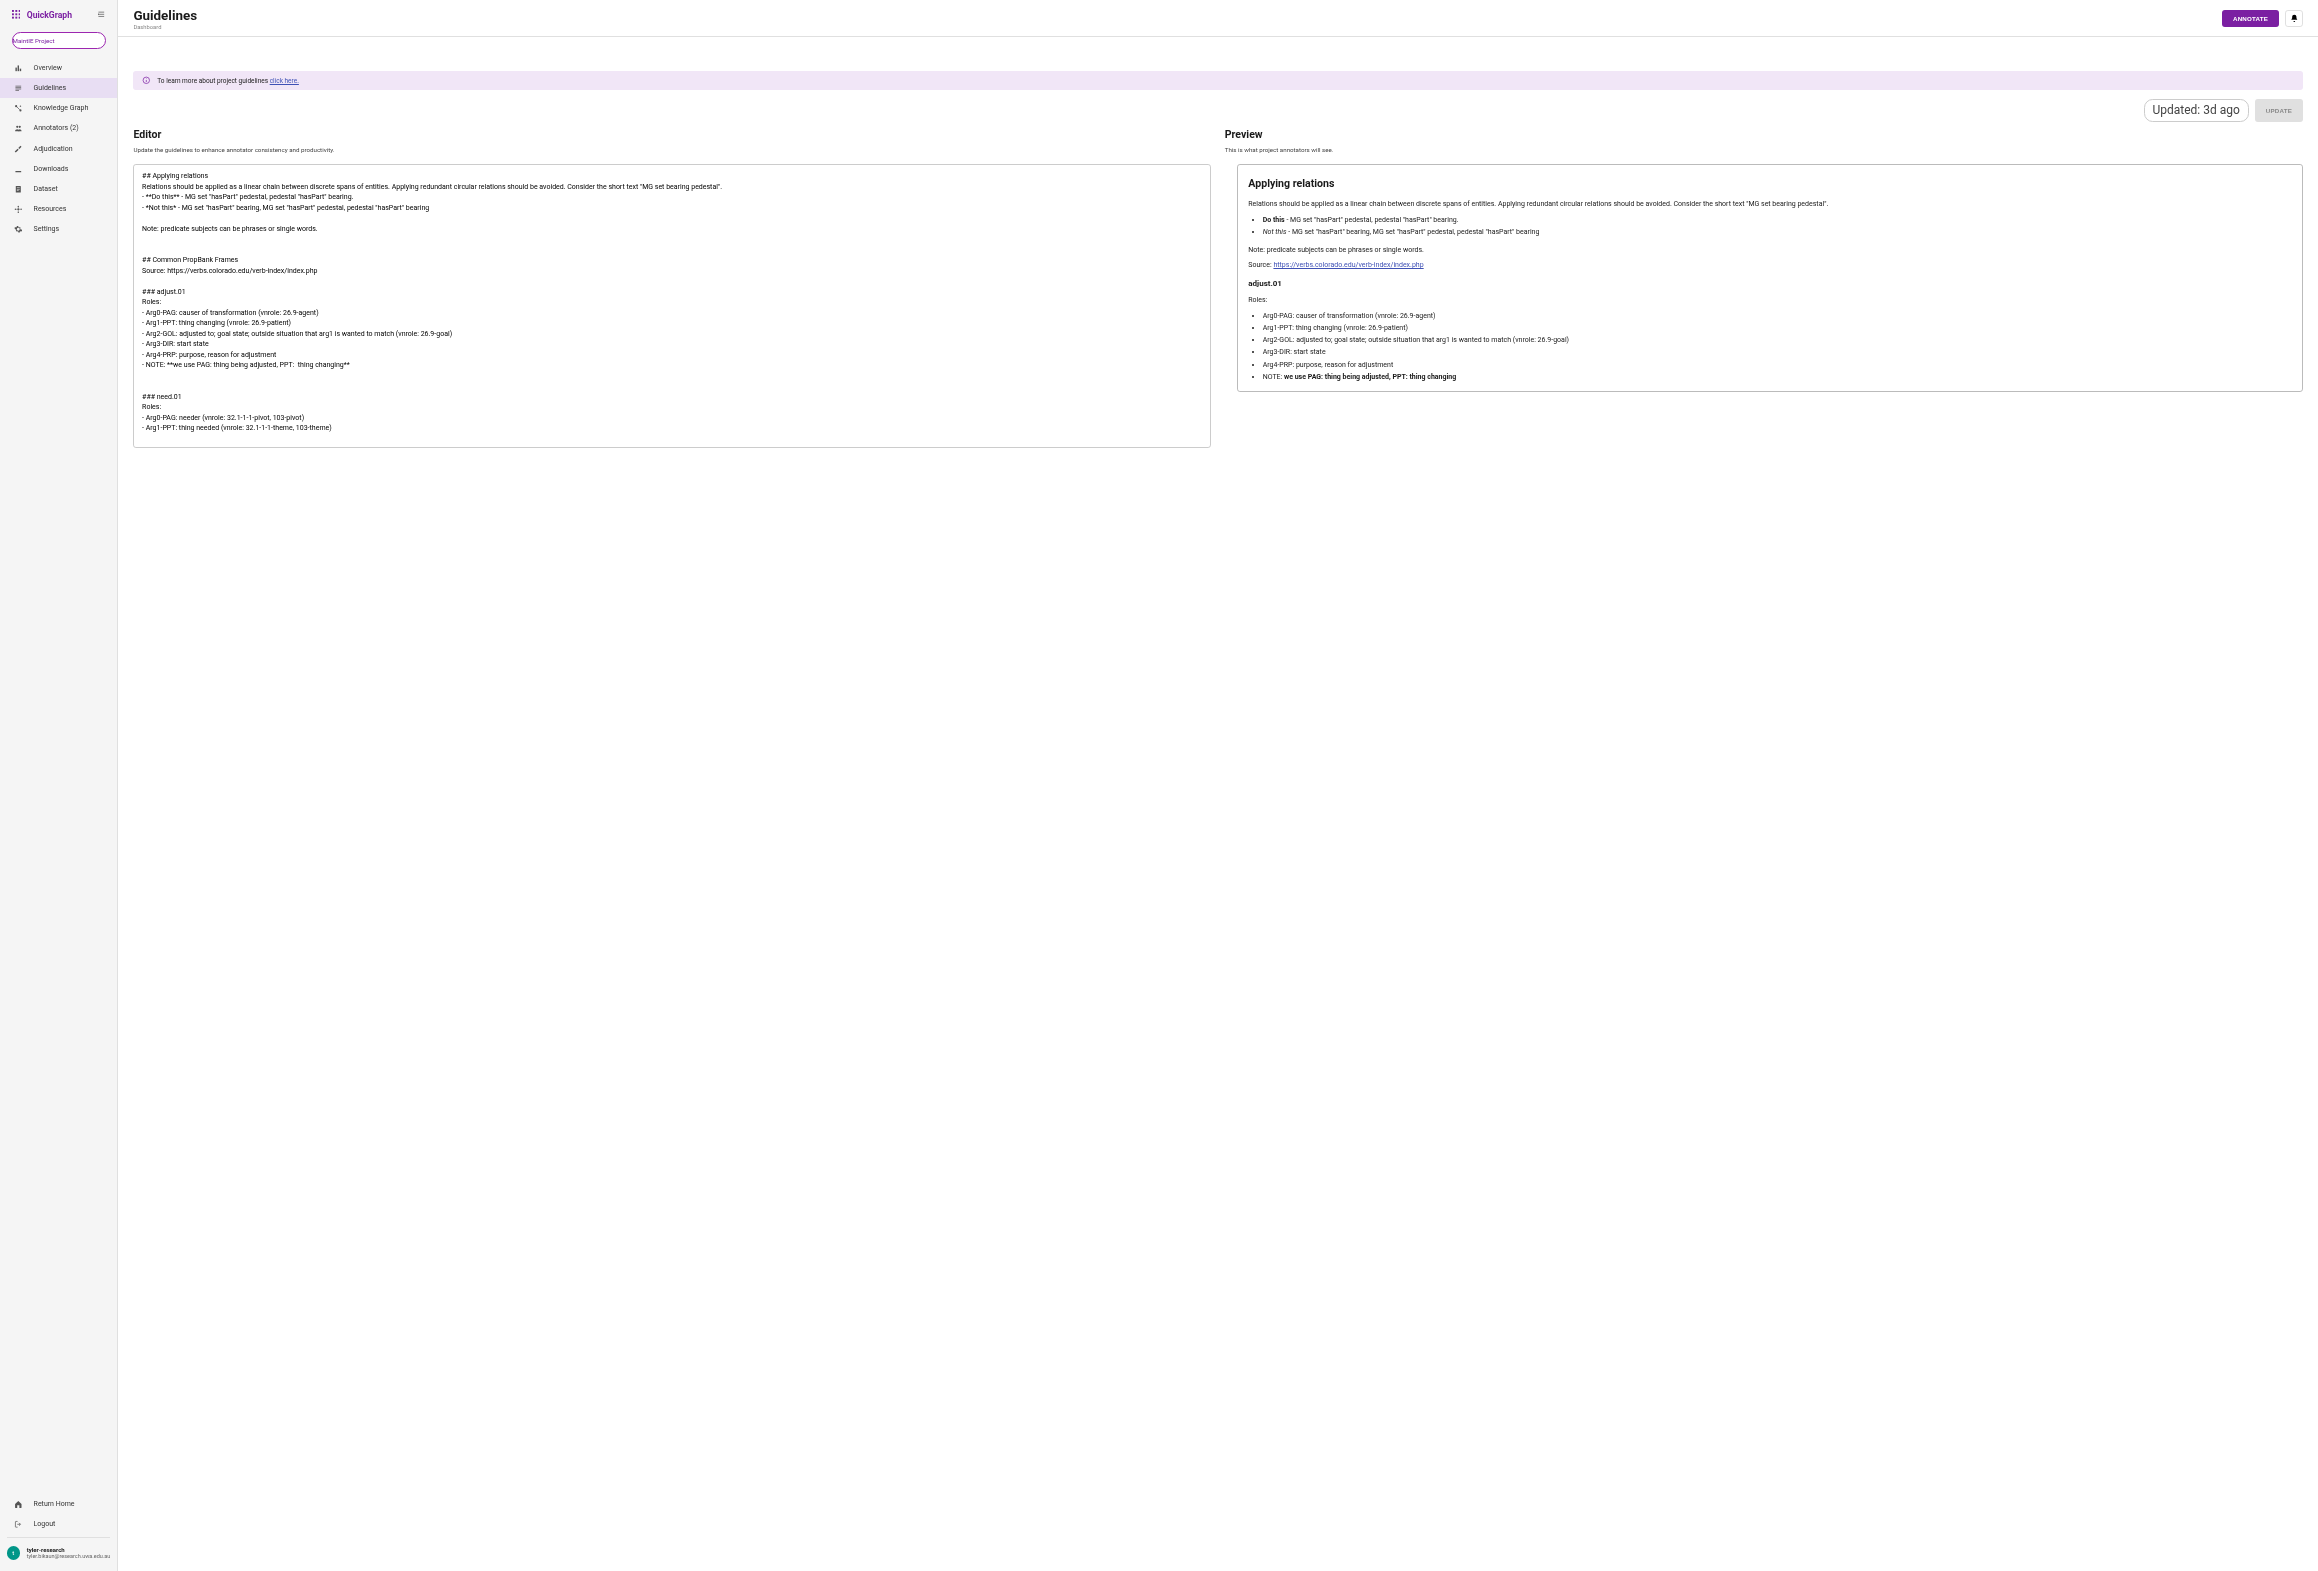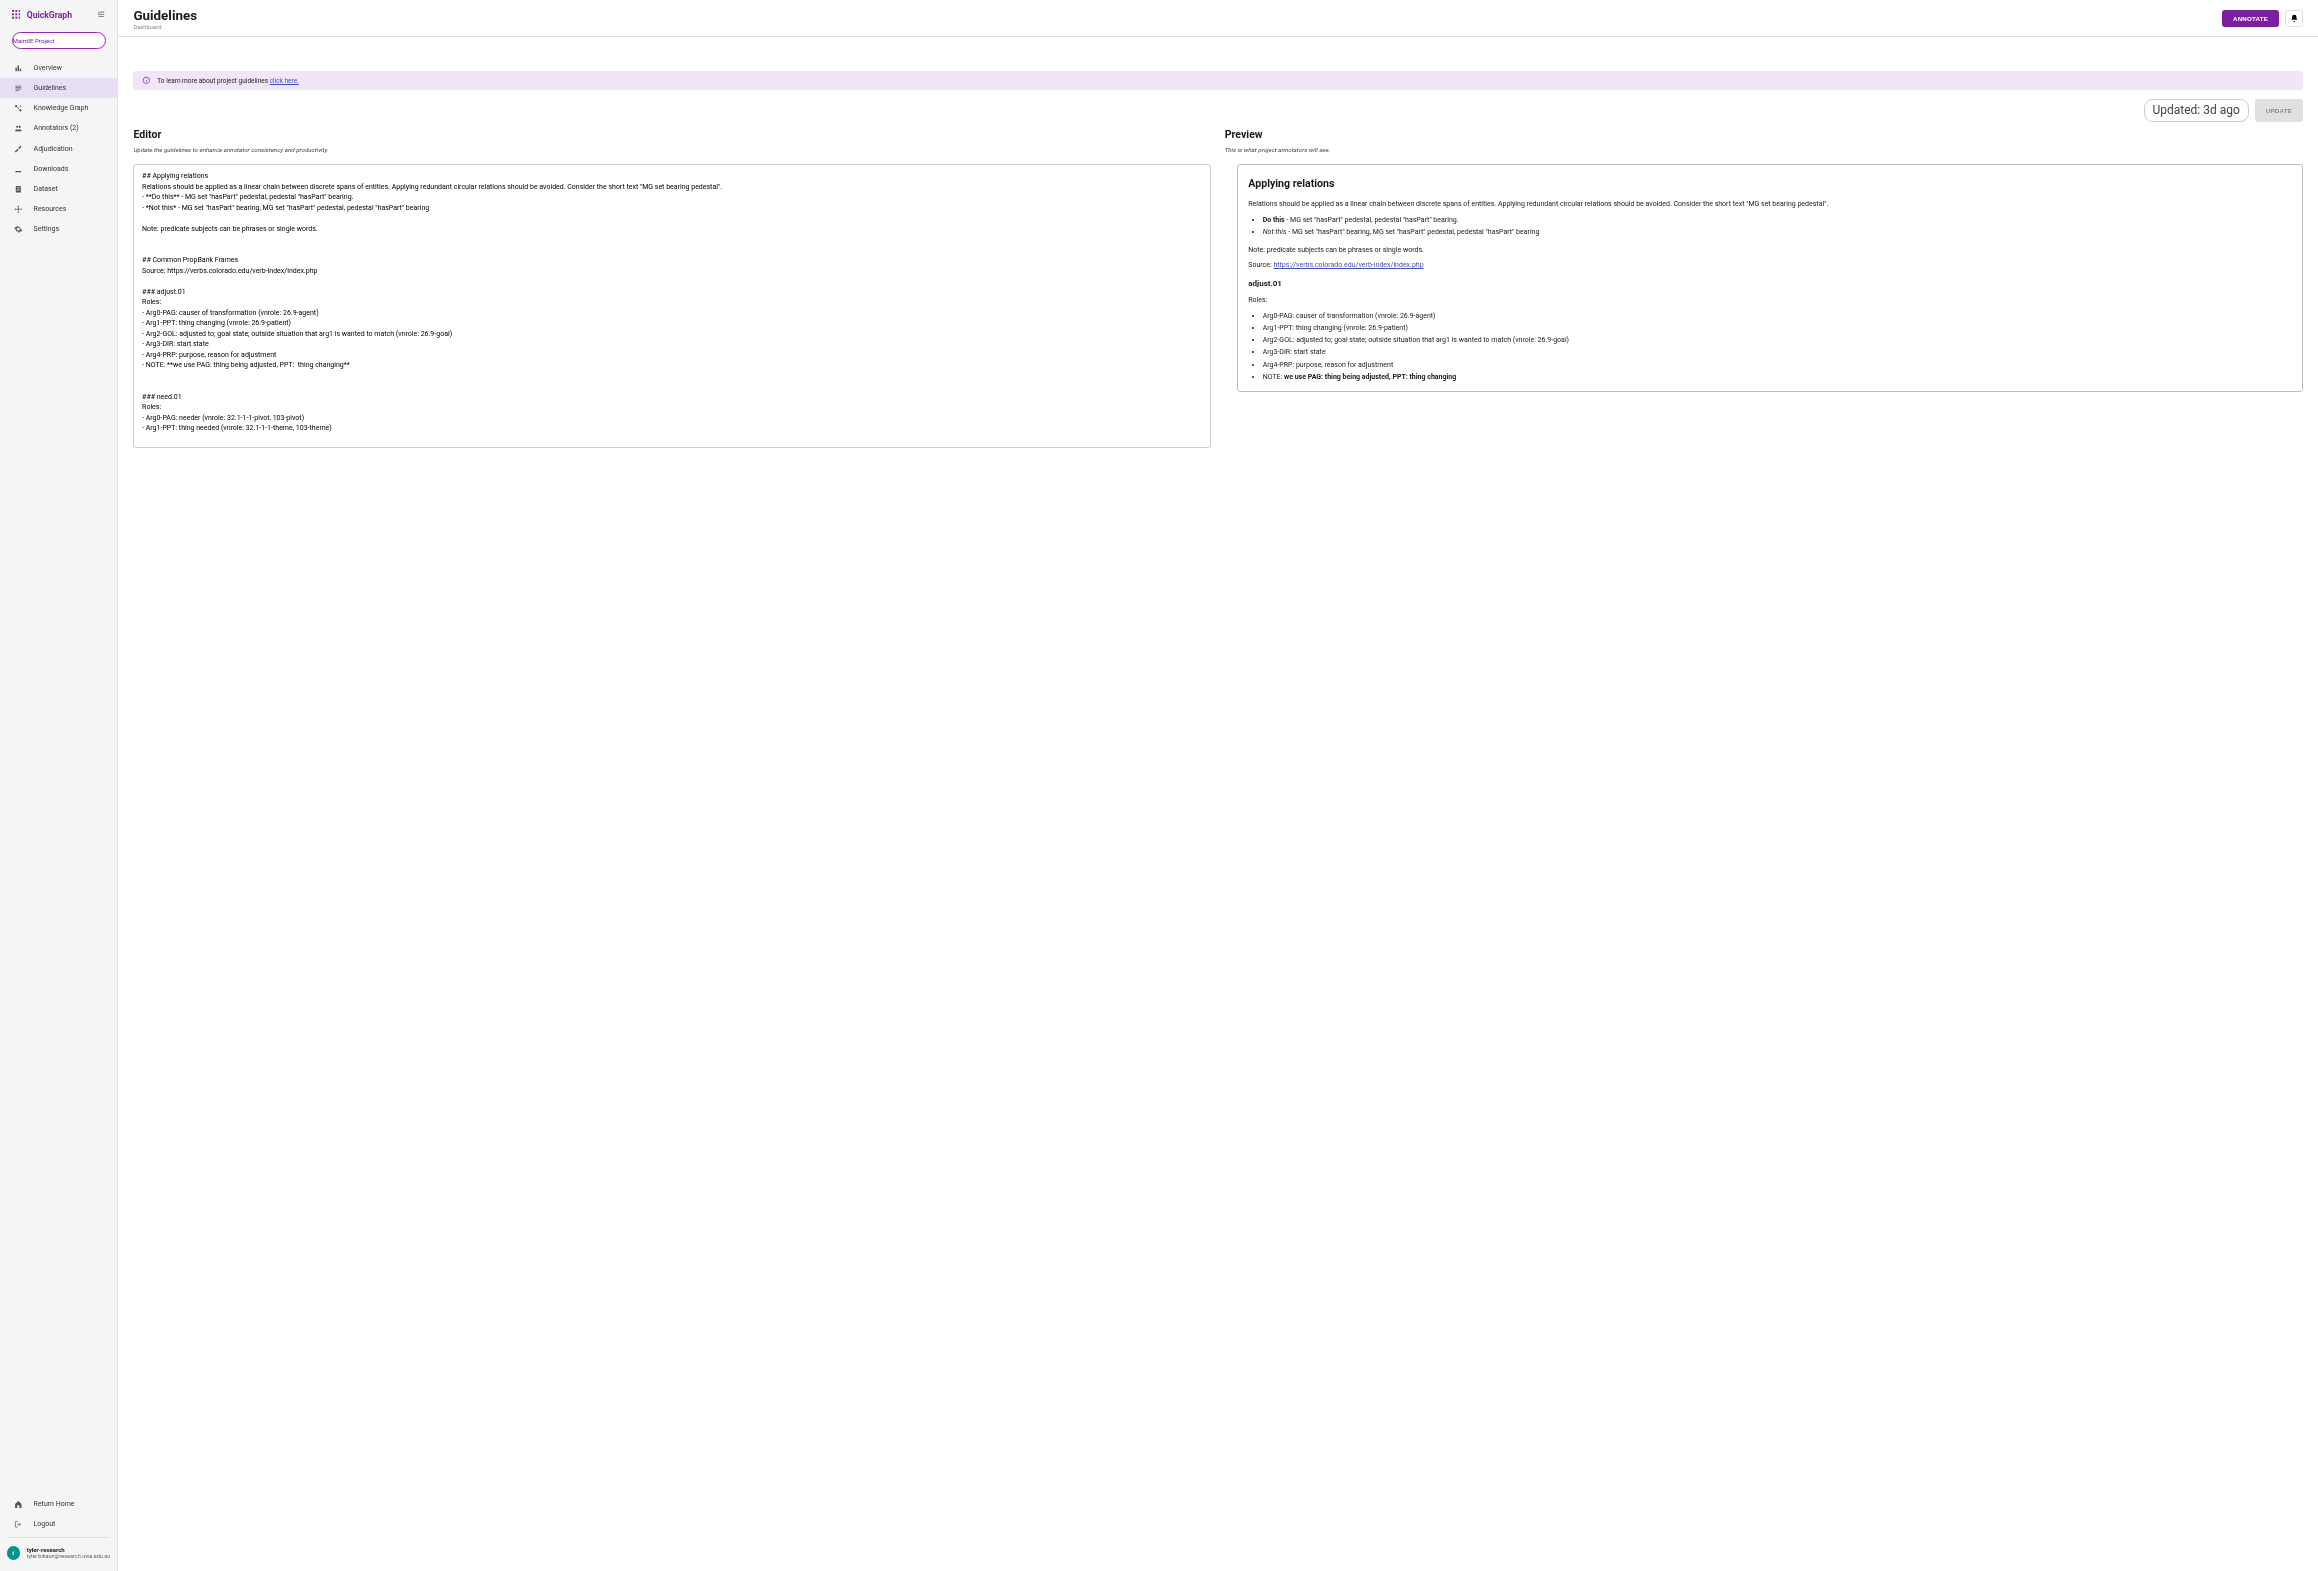--- a/index.html
+++ b/index.html
@@ -30,21 +30,21 @@
 .bell-btn { width: 17.3px; height: 17.3px; border: 0.5px solid #e0e0e0; border-radius: 2.9px; background: #fff; display: flex; align-items: center; justify-content: center; cursor: pointer; }
 .content { flex: 1; overflow-y: auto; padding: 7.7px 15.4px 15.4px; }
 .info-banner { background: #f1e6f7; border-radius: 2.9px; padding: 5.3px 8.6px; display: flex; align-items: center; gap: 6.7px; font-size: 6.5px; margin-bottom: 8.6px; margin-top: 26px; }
 .info-banner a { color: #3f51b5; text-decoration: underline; }
 .toolbar-row { display: flex; justify-content: flex-end; gap: 6.7px; margin-bottom: 6.7px; }
 .chip-outline { border: 0.5px solid #ccc; border-radius: 8.6px; padding: 3.4px 7.7px; font-size: 12px; color: #444; background: #fff; }
 .btn-disabled { background: #e0e0e0; color: #888; border: none; border-radius: 2.9px; padding: 4.3px 10.6px; font-size: 6.2px; font-weight: 600; letter-spacing: 0.2px; cursor: not-allowed; }
 .two-col { display: flex; gap: 13.4px; }
 .col { flex: 1; display: flex; flex-direction: column; }
 .section-heading { font-size: 10.6px; font-weight: 700; margin-bottom: 4.8px; }
-.section-sub { font-size: 6.2px; color: #444; margin-bottom: 9.6px; font-style: italic; }
+.section-sub { font-size: 6.2px; color: #444; margin-bottom: 9.6px; }
 .editor-box { border: 0.5px solid #ccc; border-radius: 2.9px; padding: 6.7px 7.7px; font-size: 7px; line-height: 1.5; white-space: pre-wrap; font-family: inherit; resize: none; height: 284px; width: 100%; overflow-y: auto; }
 .preview-box { border: 0.7px solid #bbb; border-radius: 2.9px; padding: 8.6px 10.6px; font-size: 7px; line-height: 1.55; height: 228px; overflow-y: auto; margin-left: 12px; }
 .preview-box h2 { font-size: 10.6px; font-weight: 700; margin: 2.9px 0 6.7px; }
 .preview-box h3 { font-size: 8px; font-weight: 700; margin: 6.7px 0 4.8px; }
 .preview-box p { margin: 4.8px 0; }
 .preview-box ul { margin: 3.8px 0 6.7px; padding-left: 14.4px; }
 .preview-box li { margin: 1.4px 0; }
 .preview-box a { color: #3f51b5; text-decoration: underline; }
 svg { display: block; }
 </style>

